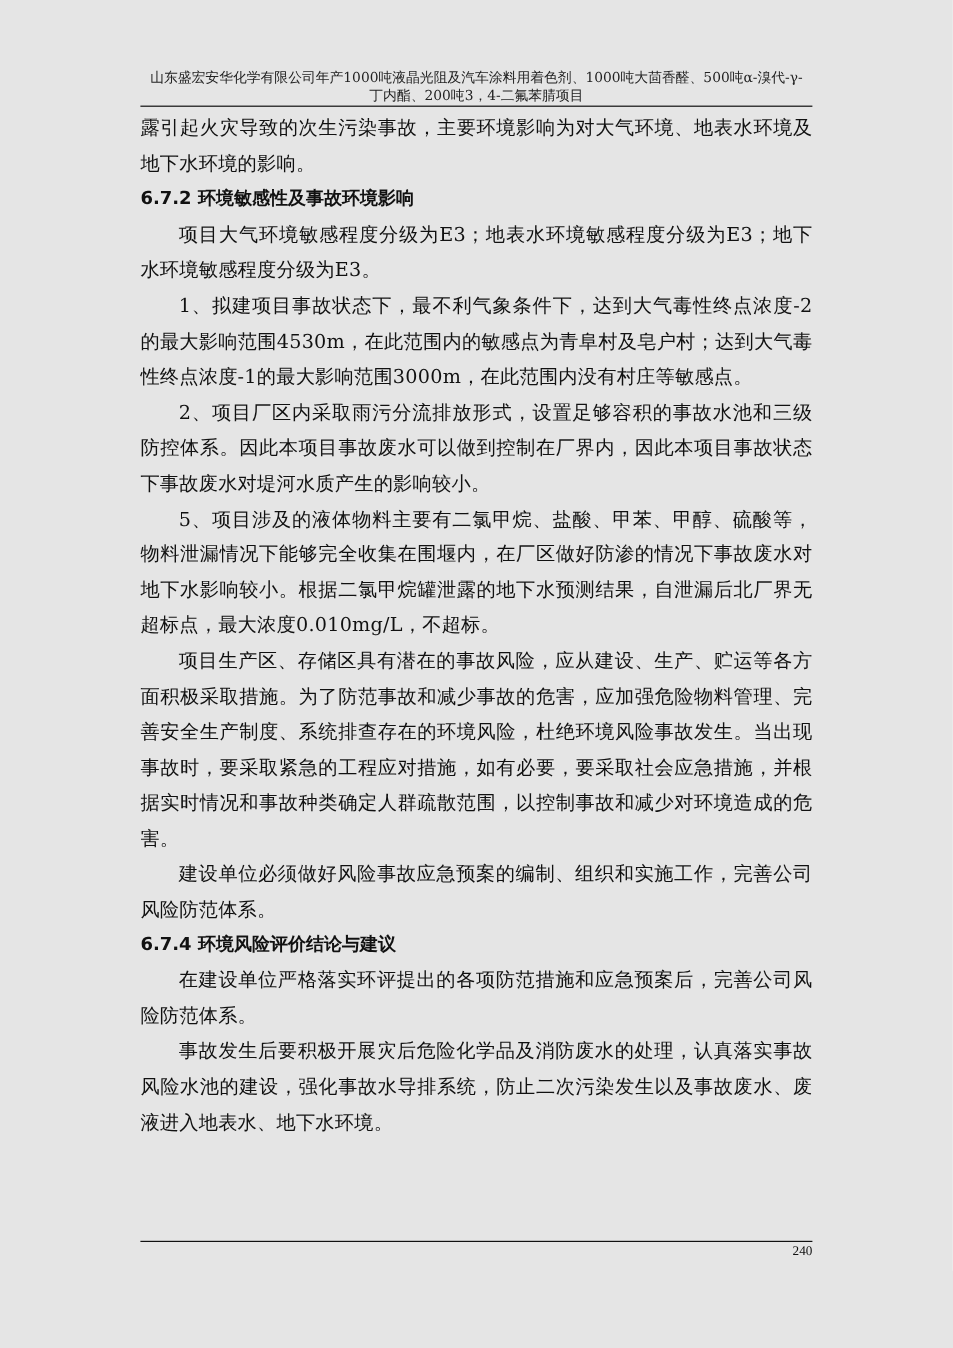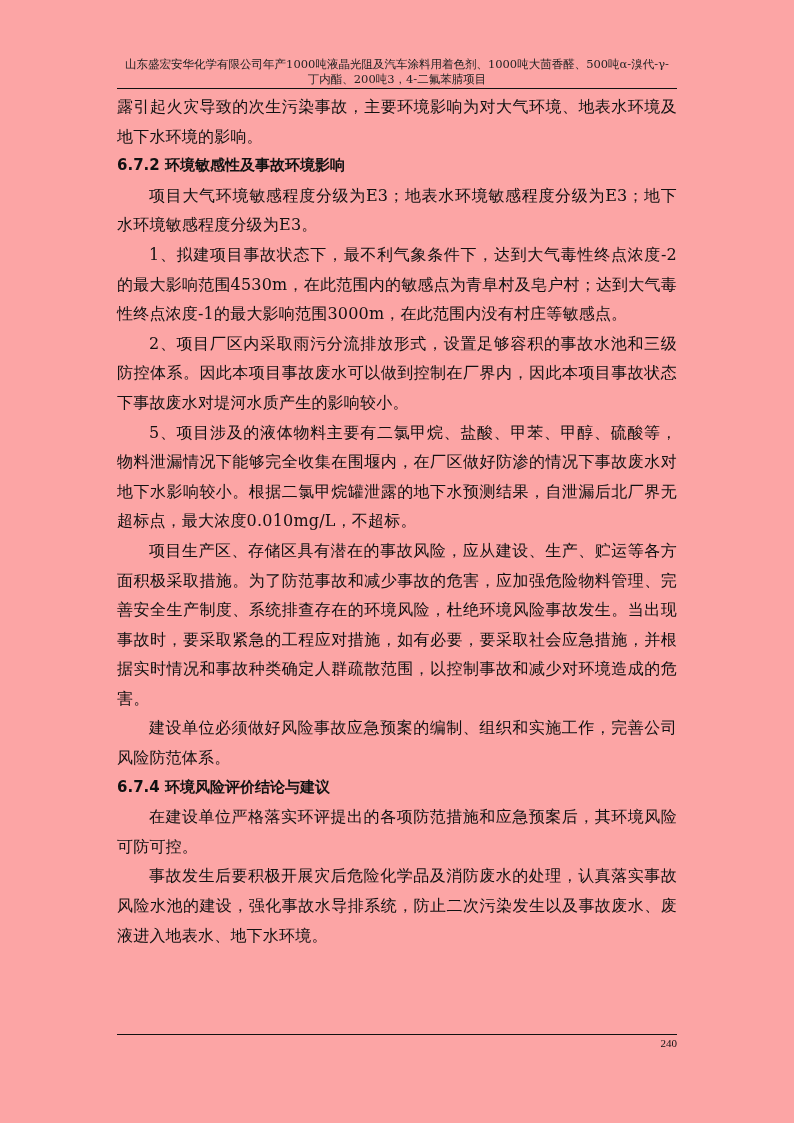--- a/index.html
+++ b/index.html
@@ -12,21 +12,21 @@
       height: 1123px;
       position: relative;
       overflow: hidden;
       font-family: "DejaVu Serif", "Liberation Serif", serif;
       color: #111111;
     }
     .page {
       position: absolute;
       left: 0; top: 0;
       width: 794px; height: 1123px;
-      background: #fca5a5;
+      background: #e5e5e5;
     }
     .running-header {
       position: absolute;
       left: 117px;
       width: 560px;
       top: 57px;
       text-align: center;
       font-size: 11.5px;
       line-height: 15px;
       color: #222;
@@ -99,20 +99,20 @@
     <h3 class="heading">6.7.2 环境敏感性及事故环境影响</h3>
     <p class="para indent">项目大气环境敏感程度分级为E3；地表水环境敏感程度分级为E3；地下水环境敏感程度分级为E3。</p>
     <p class="para indent">1、拟建项目事故状态下，最不利气象条件下，达到大气毒性终点浓度-2的最大影响范围4530m，在此范围内的敏感点为青阜村及皂户村；达到大气毒性终点浓度-1的最大影响范围3000m，在此范围内没有村庄等敏感点。</p>
     <p class="para indent">2、项目厂区内采取雨污分流排放形式，设置足够容积的事故水池和三级防控体系。因此本项目事故废水可以做到控制在厂界内，因此本项目事故状态下事故废水对堤河水质产生的影响较小。</p>
     <p class="para indent">5、项目涉及的液体物料主要有二氯甲烷、盐酸、甲苯、甲醇、硫酸等，物料泄漏情况下能够完全收集在围堰内，在厂区做好防渗的情况下事故废水对地下水影响较小。根据二氯甲烷罐泄露的地下水预测结果，自泄漏后北厂界无超标点，最大浓度0.010mg/L，不超标。</p>
 
     <p class="para indent">项目生产区、存储区具有潜在的事故风险，应从建设、生产、贮运等各方面积极采取措施。为了防范事故和减少事故的危害，应加强危险物料管理、完善安全生产制度、系统排查存在的环境风险，杜绝环境风险事故发生。当出现事故时，要采取紧急的工程应对措施，如有必要，要采取社会应急措施，并根据实时情况和事故种类确定人群疏散范围，以控制事故和减少对环境造成的危害。</p>
     <p class="para indent">建设单位必须做好风险事故应急预案的编制、组织和实施工作，完善公司风险防范体系。</p>
 
     <h3 class="heading">6.7.4 环境风险评价结论与建议</h3>
-    <p class="para indent">在建设单位严格落实环评提出的各项防范措施和应急预案后，其环境风险可防可控。</p>
+    <p class="para indent">在建设单位严格落实环评提出的各项防范措施和应急预案后，完善公司风险防范体系。</p>
     <p class="para indent">事故发生后要积极开展灾后危险化学品及消防废水的处理，认真落实事故风险水池的建设，强化事故水导排系统，防止二次污染发生以及事故废水、废液进入地表水、地下水环境。</p>
   </div>
 
   <div class="footer-rule"></div>
   <div class="page-number">240</div>
 
 </div>
 
 </body></html>

